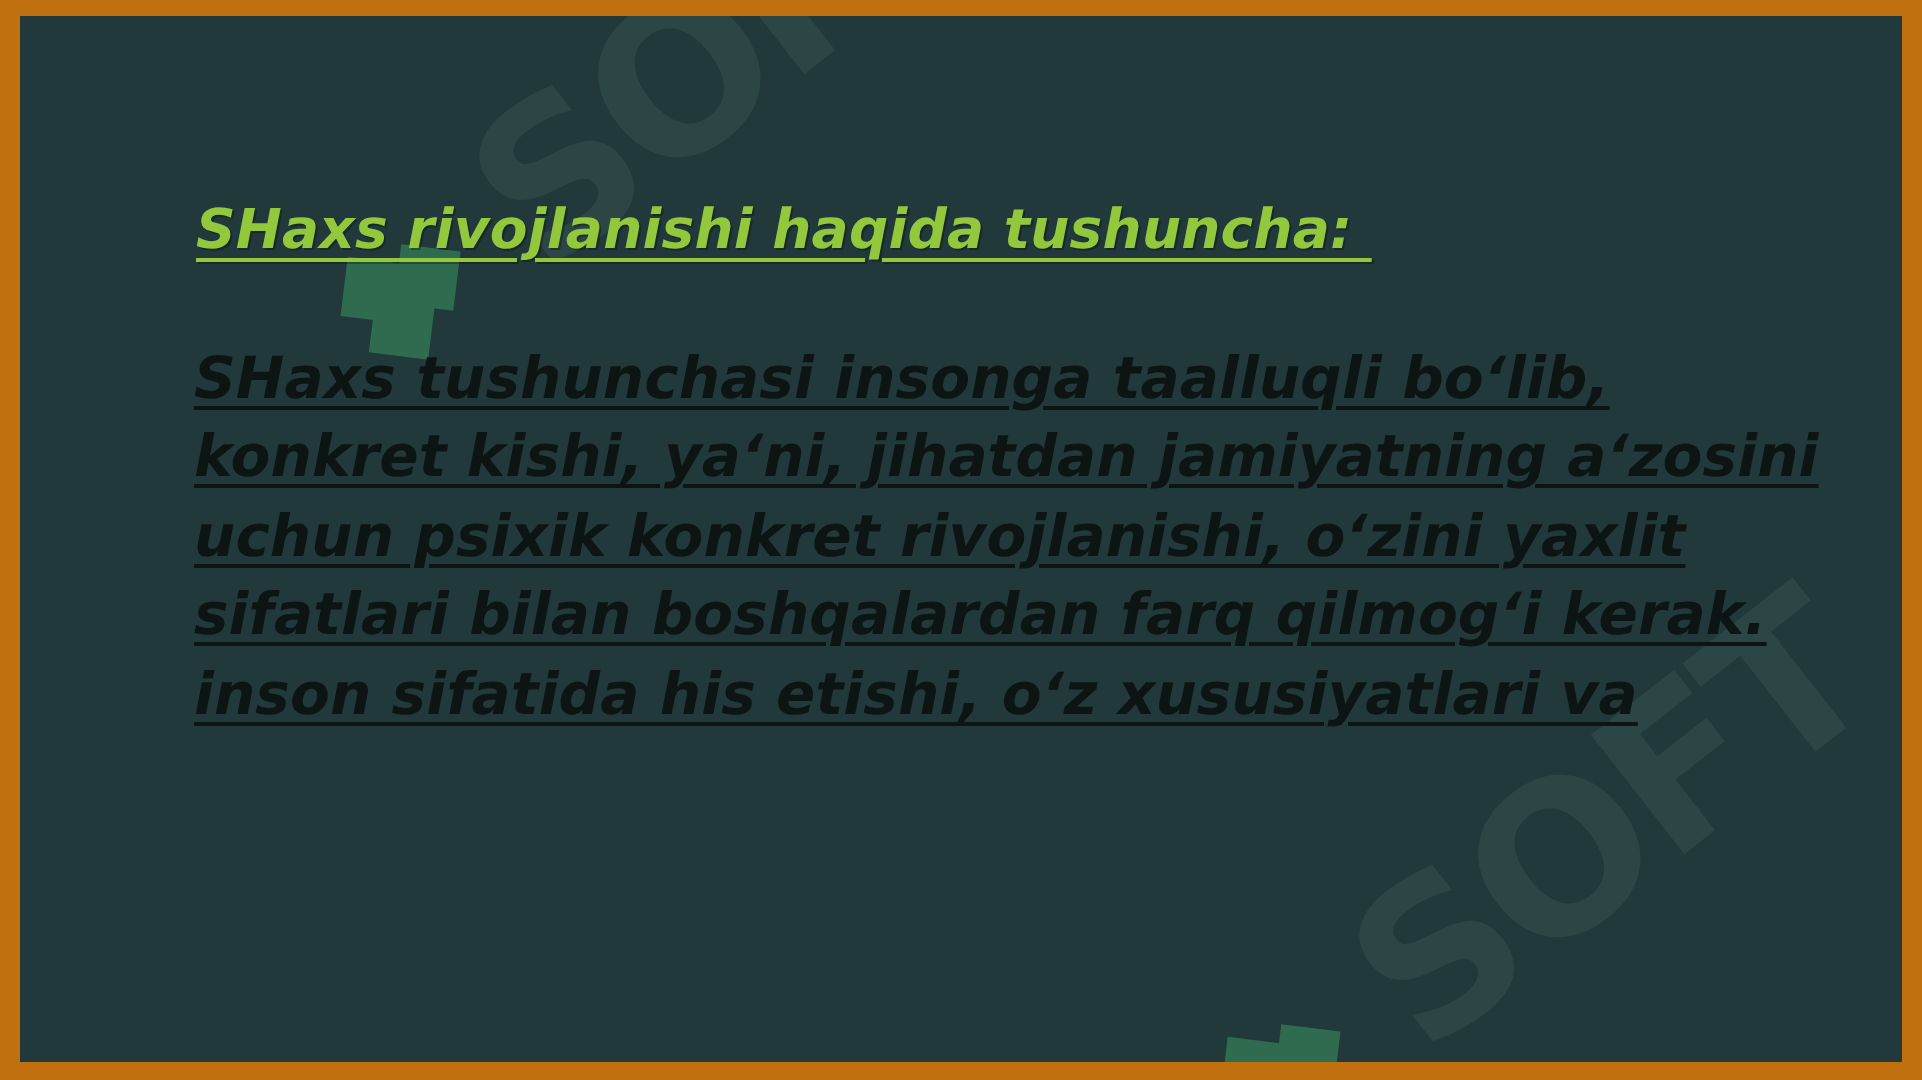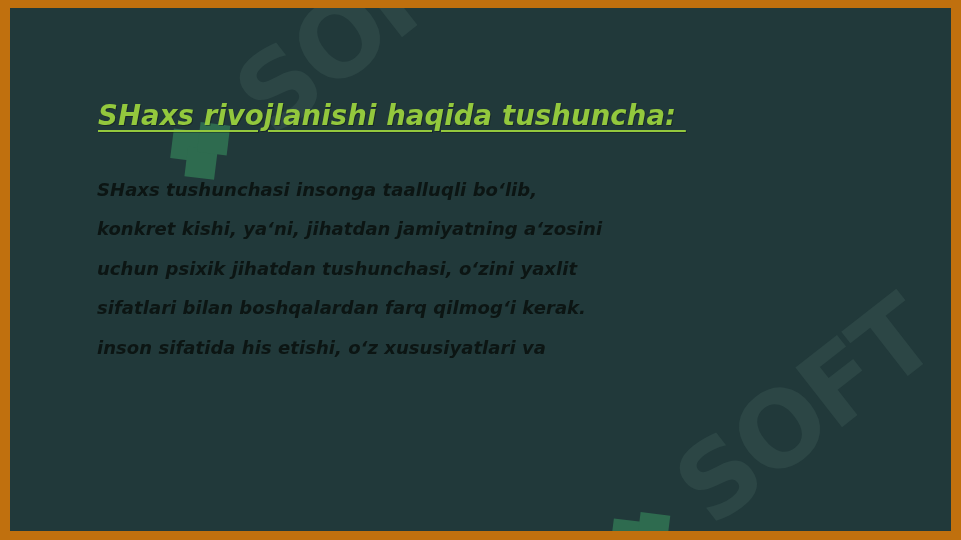--- a/index.html
+++ b/index.html
@@ -81,23 +81,24 @@
   }
   #body {
     margin: 38px 0 0 9px;
     padding: 0;
     list-style: none;
   }
   #body li {
     font-family: "DejaVu Sans", sans-serif;
     font-style: italic;
     font-weight: 700;
-    font-size: 18px;
+    font-size: 29px;
     line-height: 39.5px;
     color: #0c1513;
+    text-decoration: underline;
     text-underline-offset: 4px;
     text-decoration-thickness: 1.6px;
     white-space: pre;
     letter-spacing: 0.05px;
   }
 </style>
 </head>
 <body>
 
 <div id="slide">
@@ -127,20 +128,20 @@
         </svg>
       </span>
       <span class="wm-text">SOFT</span>
     </div>
 
     <div id="textblock">
       <div id="title">SHaxs rivojlanishi haqida tushuncha: </div>
       <ul id="body">
         <li>SHaxs tushunchasi insonga taalluqli bo‘lib,</li>
         <li>konkret kishi, ya‘ni, jihatdan jamiyatning a‘zosini</li>
-        <li>uchun psixik jihatdan tushunchasi, o‘zini yaxlit</li>
+        <li>uchun psixik konkret rivojlanishi, o‘zini yaxlit</li>
         <li>sifatlari bilan boshqalardan farq qilmog‘i kerak.</li>
         <li>inson sifatida his etishi, o‘z xususiyatlari va</li>
       </ul>
     </div>
 
   </div>
 </div>
 
 </body></html>

